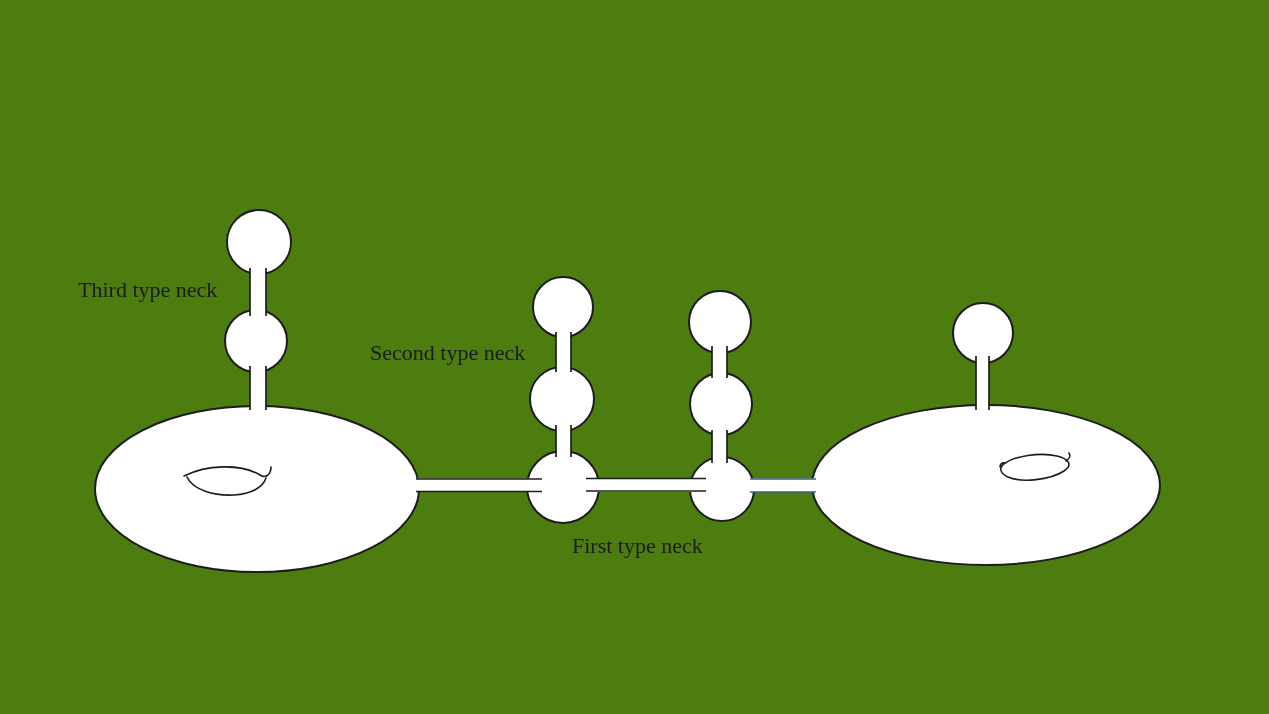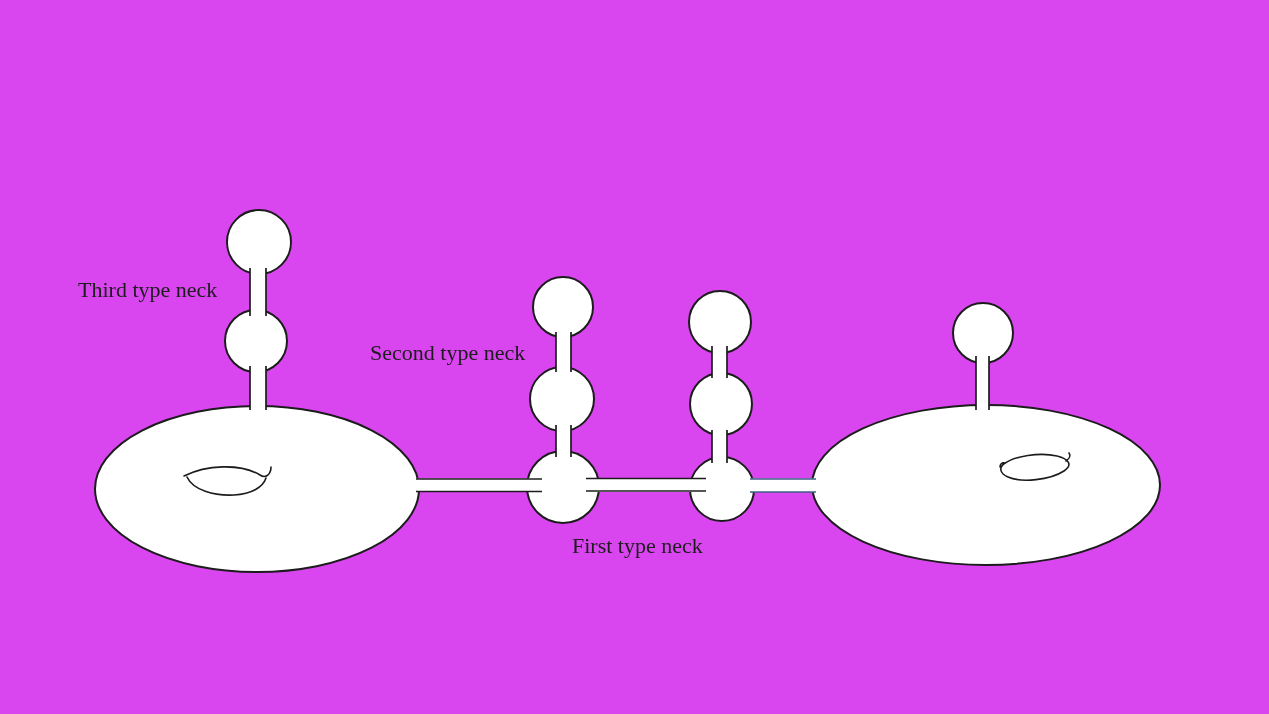--- a/index.html
+++ b/index.html
@@ -8,21 +8,21 @@
     background: #ffffff;
     width: 1269px;
     height: 714px;
     overflow: hidden;
     font-family: "Liberation Serif", serif;
   }
   .canvas {
     position: relative;
     width: 1269px;
     height: 714px;
-    background: #d946ef;
+    background: #4d7c0f;
   }
   svg text {
     font-family: "Liberation Serif", serif;
     font-size: 22px;
     fill: #1c1c1c;
   }
   .outline {
     fill: #ffffff;
     stroke: #1c1c1c;
     stroke-width: 2;

